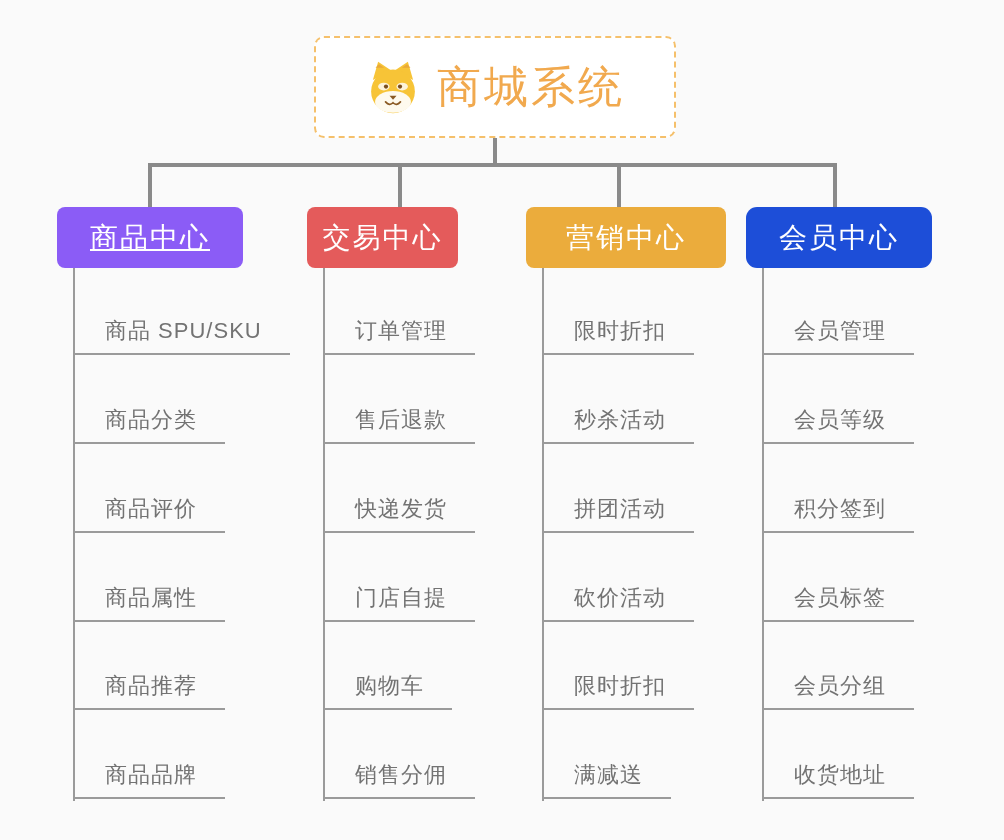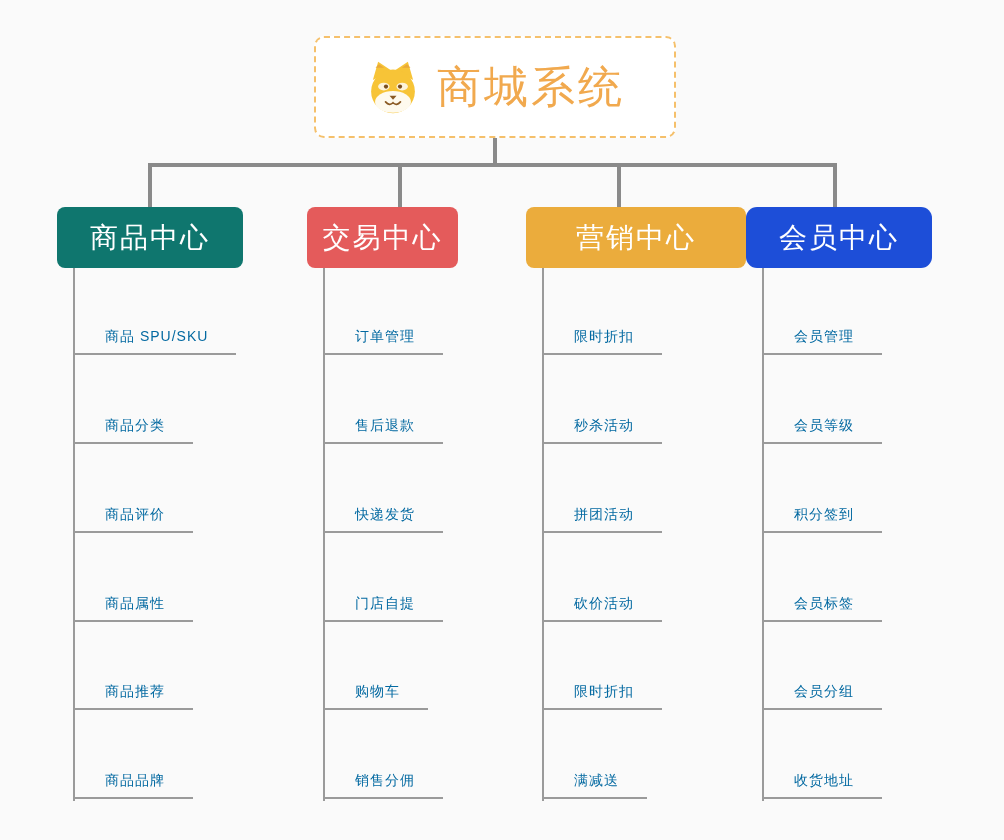--- a/index.html
+++ b/index.html
@@ -33,36 +33,36 @@
   .cline.drop-3 {left:833px;top:163px;width:4px;height:44px;}
 
   
   .branch-box{
     position:absolute;top:207px;height:61px;border-radius:8px;
     display:flex;align-items:center;justify-content:center;
     color:#ffffff;font-size:28px;letter-spacing:2px;white-space:nowrap;
   }
   .branch-box.b0{left:57px; width:186px;}
   .branch-box.b1{left:307px;width:151px;}
-  .branch-box.b2{left:526px;width:220px;}
+  .branch-box.b2{left:526px;width:200px;}
   .branch-box.b3{left:746px;width:186px;}
 
   
   .leaf-col{position:absolute;top:268px;width:260px;height:535px;}
   .leaf-col.c0{left:73px;}
   .leaf-col.c1{left:323px;}
   .leaf-col.c2{left:542px;}
   .leaf-col.c3{left:762px;}
   .spine{position:absolute;left:0;top:0;width:2px;height:533px;background:#9a9a9a;}
   .leaf{
     position:absolute;left:0;height:46px;box-sizing:border-box;
     display:inline-flex;align-items:flex-end;
     padding:0 28px 7px 32px;
     border-bottom:2px solid #9a9a9a;
-    font-size:14px;color:#0369a1;letter-spacing:1px;white-space:nowrap;
+    font-size:22px;color:#737373;letter-spacing:1px;white-space:nowrap;
   }
   .leaf.r0{top:41px;}  .leaf.r1{top:130px;} .leaf.r2{top:219px;}
   .leaf.r3{top:308px;} .leaf.r4{top:396px;} .leaf.r5{top:485px;}
 </style>
 </head>
 <body>
 
 <div class="canvas">
 
   <div class="root-node">
@@ -83,21 +83,21 @@
     <span class="root-title" style="color: rgb(241, 169, 78);">商城系统</span>
   </div>
 
   <div class="cline stub"></div>
   <div class="cline hbar"></div>
   <div class="cline drop-0"></div>
   <div class="cline drop-1"></div>
   <div class="cline drop-2"></div>
   <div class="cline drop-3"></div>
 
-  <div class="branch-box b0" style="background: #0f766e;">商品中心</div>
+  <div class="branch-box b0" style="background: #8b5cf6; text-decoration: underline;">商品中心</div>
   <div class="branch-box b1" style="background: rgb(228, 91, 91);">交易中心</div>
   <div class="branch-box b2" style="background: rgb(235, 172, 60);">营销中心</div>
   <div class="branch-box b3" style="background: #1d4ed8; border-radius: 11px;">会员中心</div>
 
   <div class="leaf-col c0">
     <div class="spine"></div>
     <div class="leaf r0">商品 SPU/SKU</div>
     <div class="leaf r1">商品分类</div>
     <div class="leaf r2">商品评价</div>
     <div class="leaf r3">商品属性</div>

